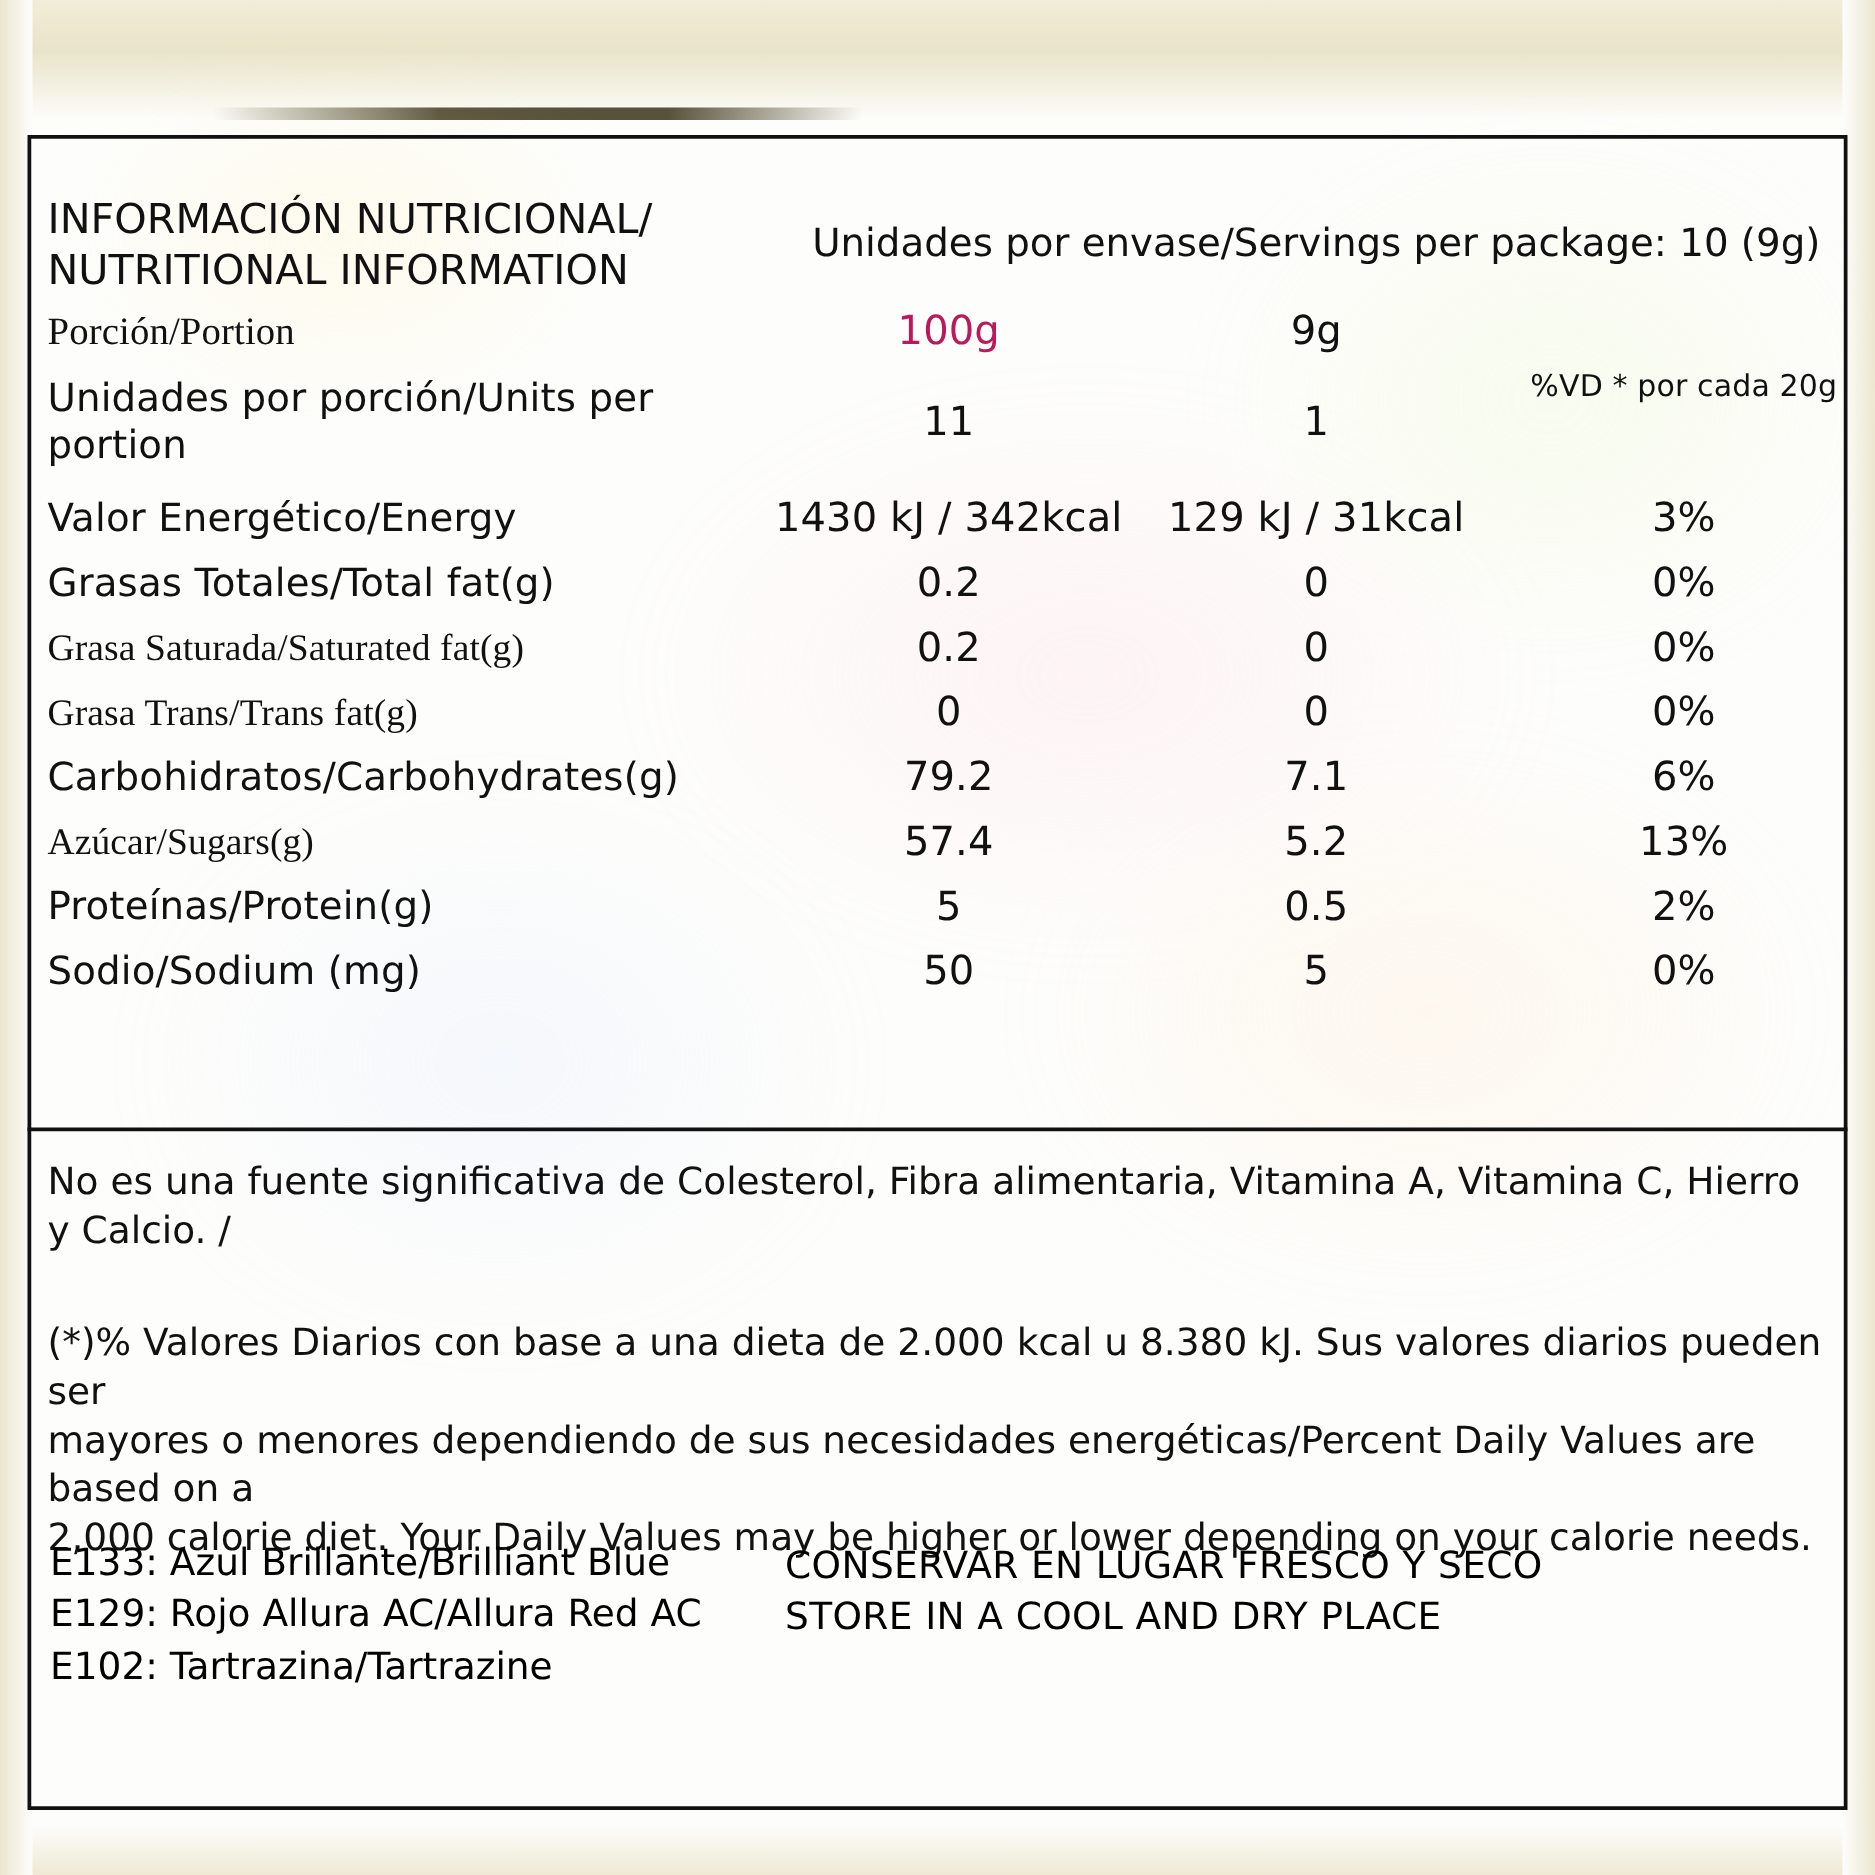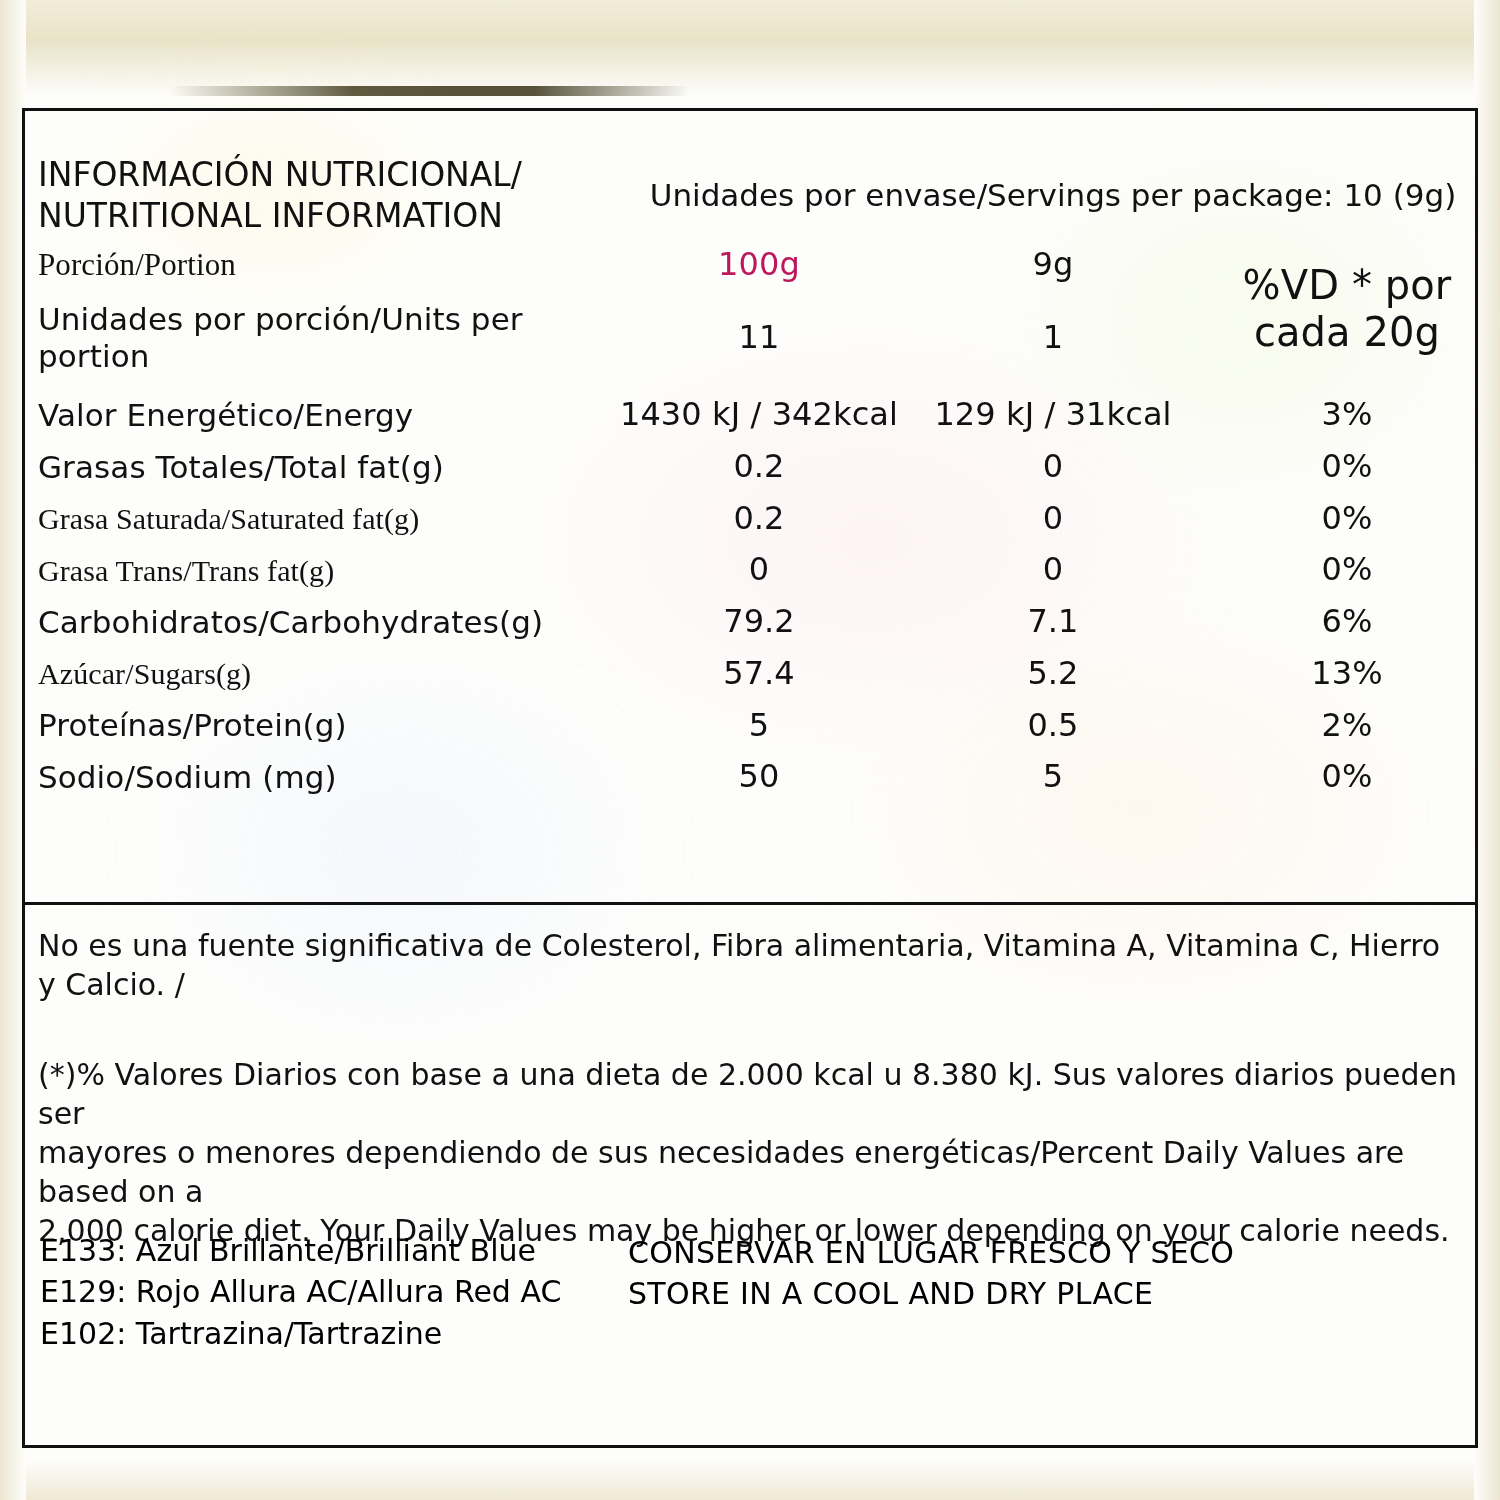--- a/index.html
+++ b/index.html
@@ -182,21 +182,21 @@
         <span>INFORMACIÓN NUTRICIONAL/</span><br>
         <span>NUTRITIONAL INFORMATION</span>
       </td>
       <td class="hdr-serv vl-l" colspan="3">Unidades por envase/Servings per package: 10 (9g)</td>
     </tr>
 
     <tr class="brdr-b-thin">
       <td class="cell lbl indent0" style="font-size:31px;padding-top:10px;padding-bottom:10px;font-family:Liberation Serif, serif;">Porción/Portion</td>
       <td class="cell num vl-l semi">100g</td>
       <td class="cell num vl-l">9g</td>
-      <td class="cell num vl-l" rowspan="2" style="font-size:40px">%VD * por cada 20g</td>
+      <td class="cell num vl-l" rowspan="2" style="font-size:24px">%VD * por cada 20g</td>
     </tr>
 
     <tr class="brdr-b">
       <td class="cell lbl indent0" style="padding-top:8px;padding-bottom:8px;">Unidades por porción/Units per portion</td>
       <td class="cell num vl-l">11</td>
       <td class="cell num vl-l">1</td>
     </tr>
 
     <tr>
       <td class="cell lbl indent0" style="padding-top:14px">Valor Energético/Energy</td>

